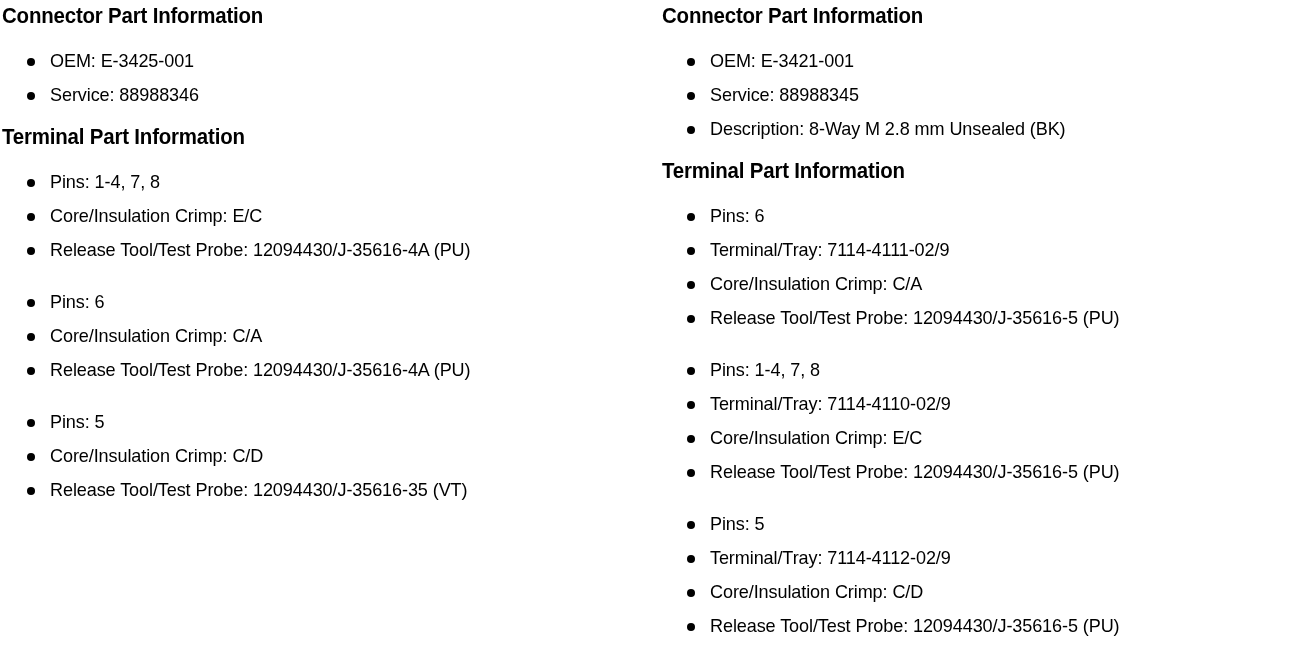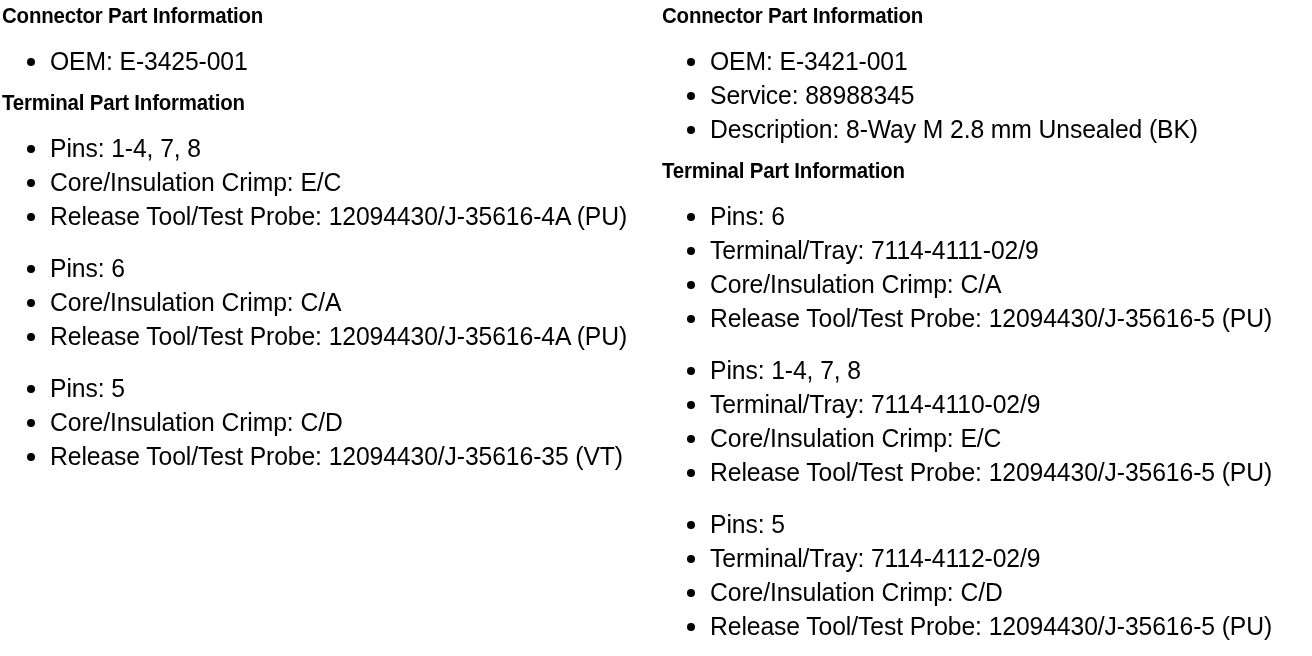--- a/index.html
+++ b/index.html
@@ -63,21 +63,21 @@
     padding: 0;
   }
   .group-spacer {
     height: 18px;
   }
   .list-first {
     margin-top: 15px;
   }
   .list-item {
     position: relative;
-    font-size: 26px;
+    font-size: 19px;
     line-height: 34px;
     height: 34px;
     padding-left: 48px;
     white-space: nowrap;
     letter-spacing: -0.1px;
   }
   .list-item .item-text {
     display: inline-block;
     transform: scaleX(0.95);
     transform-origin: left center;
@@ -99,20 +99,24 @@
 
   <div class="column column-left">
 
     <h2 class="section-heading heading-connector">Connector Part Information</h2>
 
     <ul class="bullet-list list-first">
       <li class="list-item">
         <span class="bullet-dot"></span>
         <span class="item-text">OEM: E-3425-001</span>
       </li>
+      <li class="list-item">
+        <span class="bullet-dot"></span>
+        <span class="item-text">Service: 88988346</span>
+      </li>
     </ul>
 
     <h2 class="section-heading heading-terminal">Terminal Part Information</h2>
 
     <ul class="bullet-group list-first">
       <li class="list-item">
         <span class="bullet-dot"></span>
         <span class="item-text">Pins: 1-4, 7, 8</span>
       </li>
       <li class="list-item">

